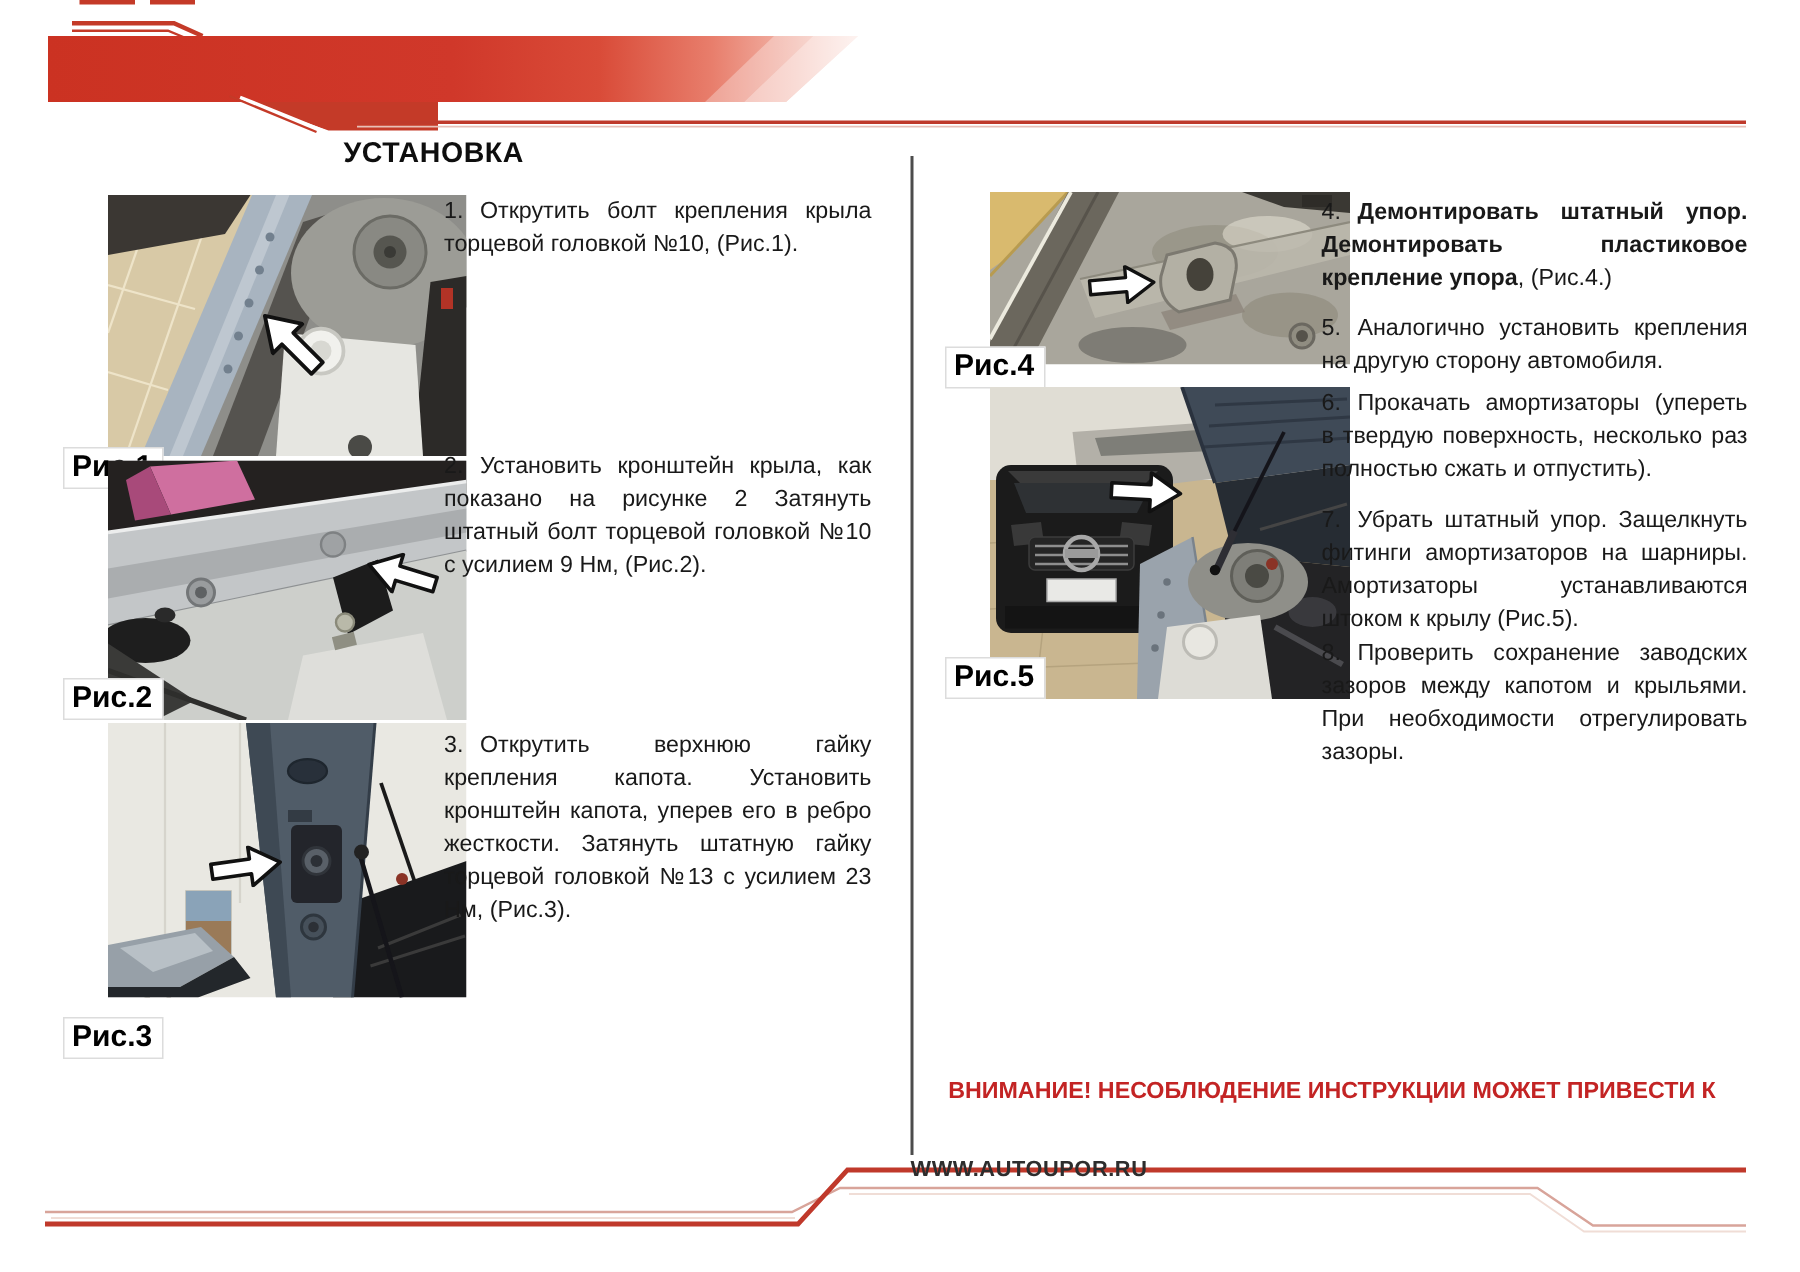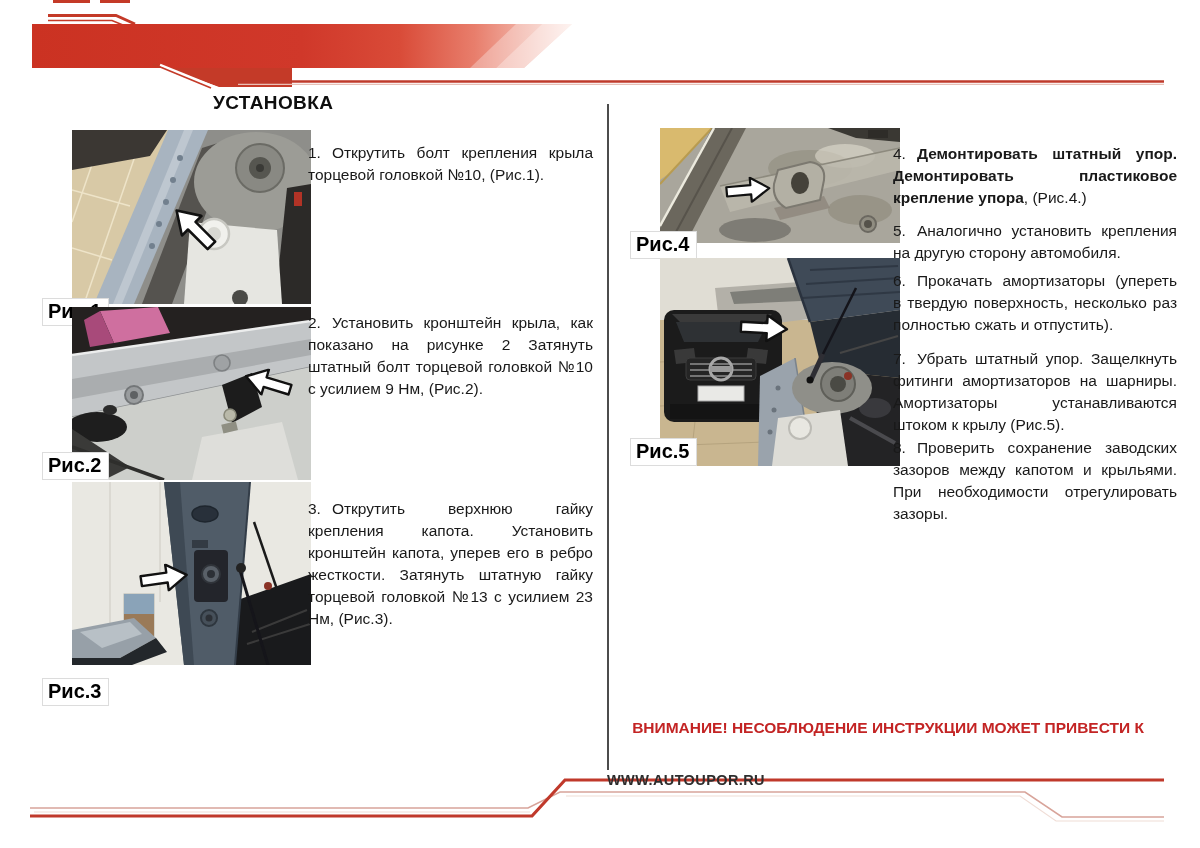--- a/index.html
+++ b/index.html
@@ -3,25 +3,25 @@
 <meta charset="utf-8">
 <style>
   html,body{margin:0;padding:0;background:#fff;}
   .page{position:relative;width:1200px;height:848px;background:#ffffff;overflow:hidden;
         font-family:"Liberation Sans",sans-serif;color:#161616;}
   svg{display:block;}
   
   .header-art{position:absolute;left:0;top:0;}
   .banner-title{position:absolute;left:71px;top:32px;color:#ffffff;font-weight:700;
         font-size:21.5px;letter-spacing:.4px;white-space:nowrap;}
-  .section-title{position:absolute;left:213px;top:92px;font-size:19px;font-weight:700;
+  .section-title{position:absolute;left:229px;top:92px;font-size:19px;font-weight:700;
         letter-spacing:.4px;color:#0e0e0e;}
   
   .divider{position:absolute;left:607px;top:104px;width:2px;height:666px;background:#4c4c4c;}
-  .step{position:absolute;width:285px;margin:12px;font-size:15.5px;line-height:22px;
+  .step{position:absolute;width:285px;margin:0;font-size:15.5px;line-height:22px;
         text-align:justify;color:#191919;}
   .step .num{margin-right:11px;}
   .step .bold{font-weight:700;}
   
   .fig{position:absolute;padding-left:30px;}
   .figlabel{position:absolute;left:0;bottom:0;background:#ffffff;border:1px solid #dcdcdc;
         font-weight:700;font-size:20px;line-height:25px;padding:0 7px 1px 5px;color:#000;}
   .fig4-label{bottom:-16px;}
   
   .warning{position:absolute;left:610px;top:719px;width:556px;text-align:center;

